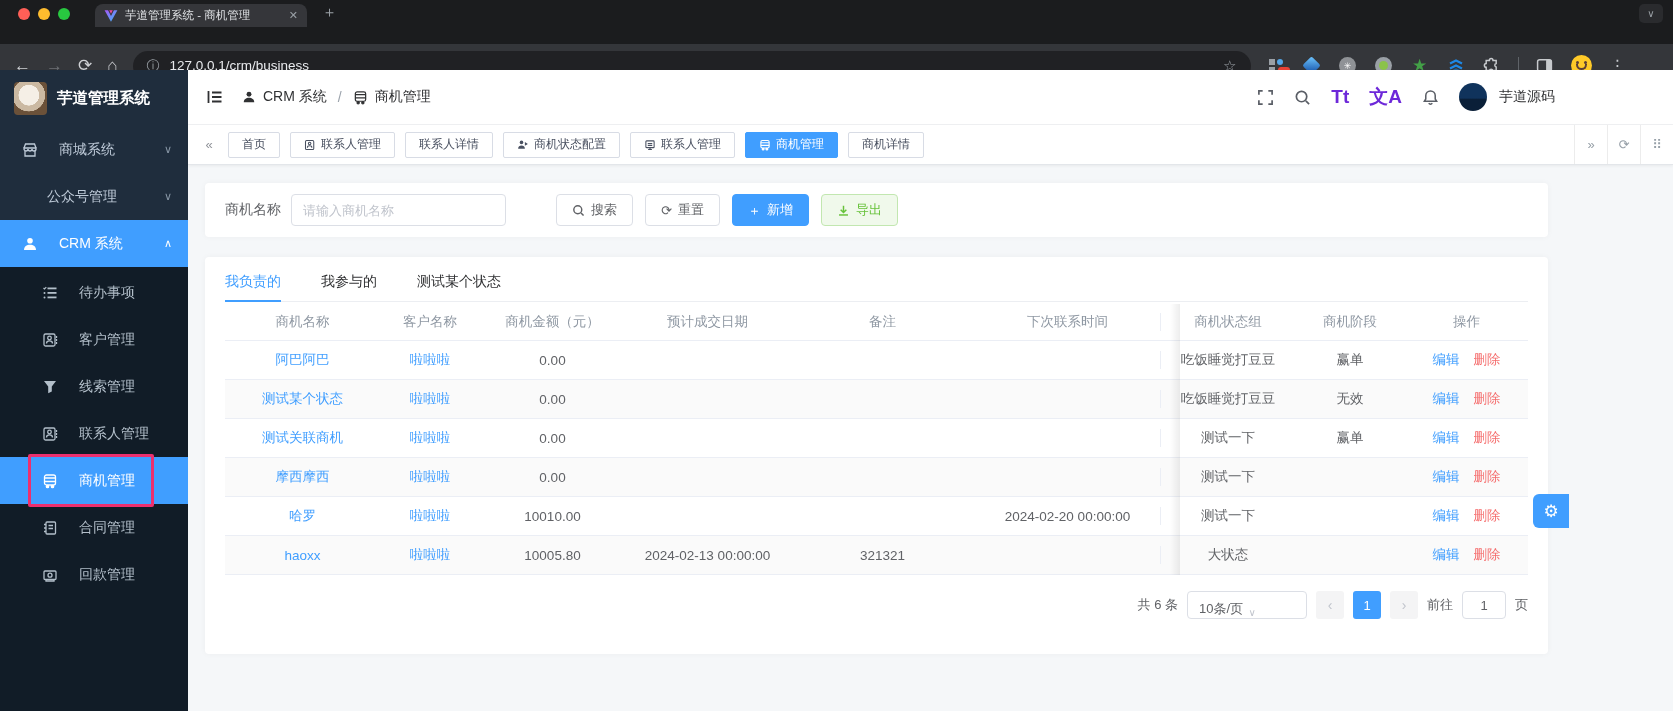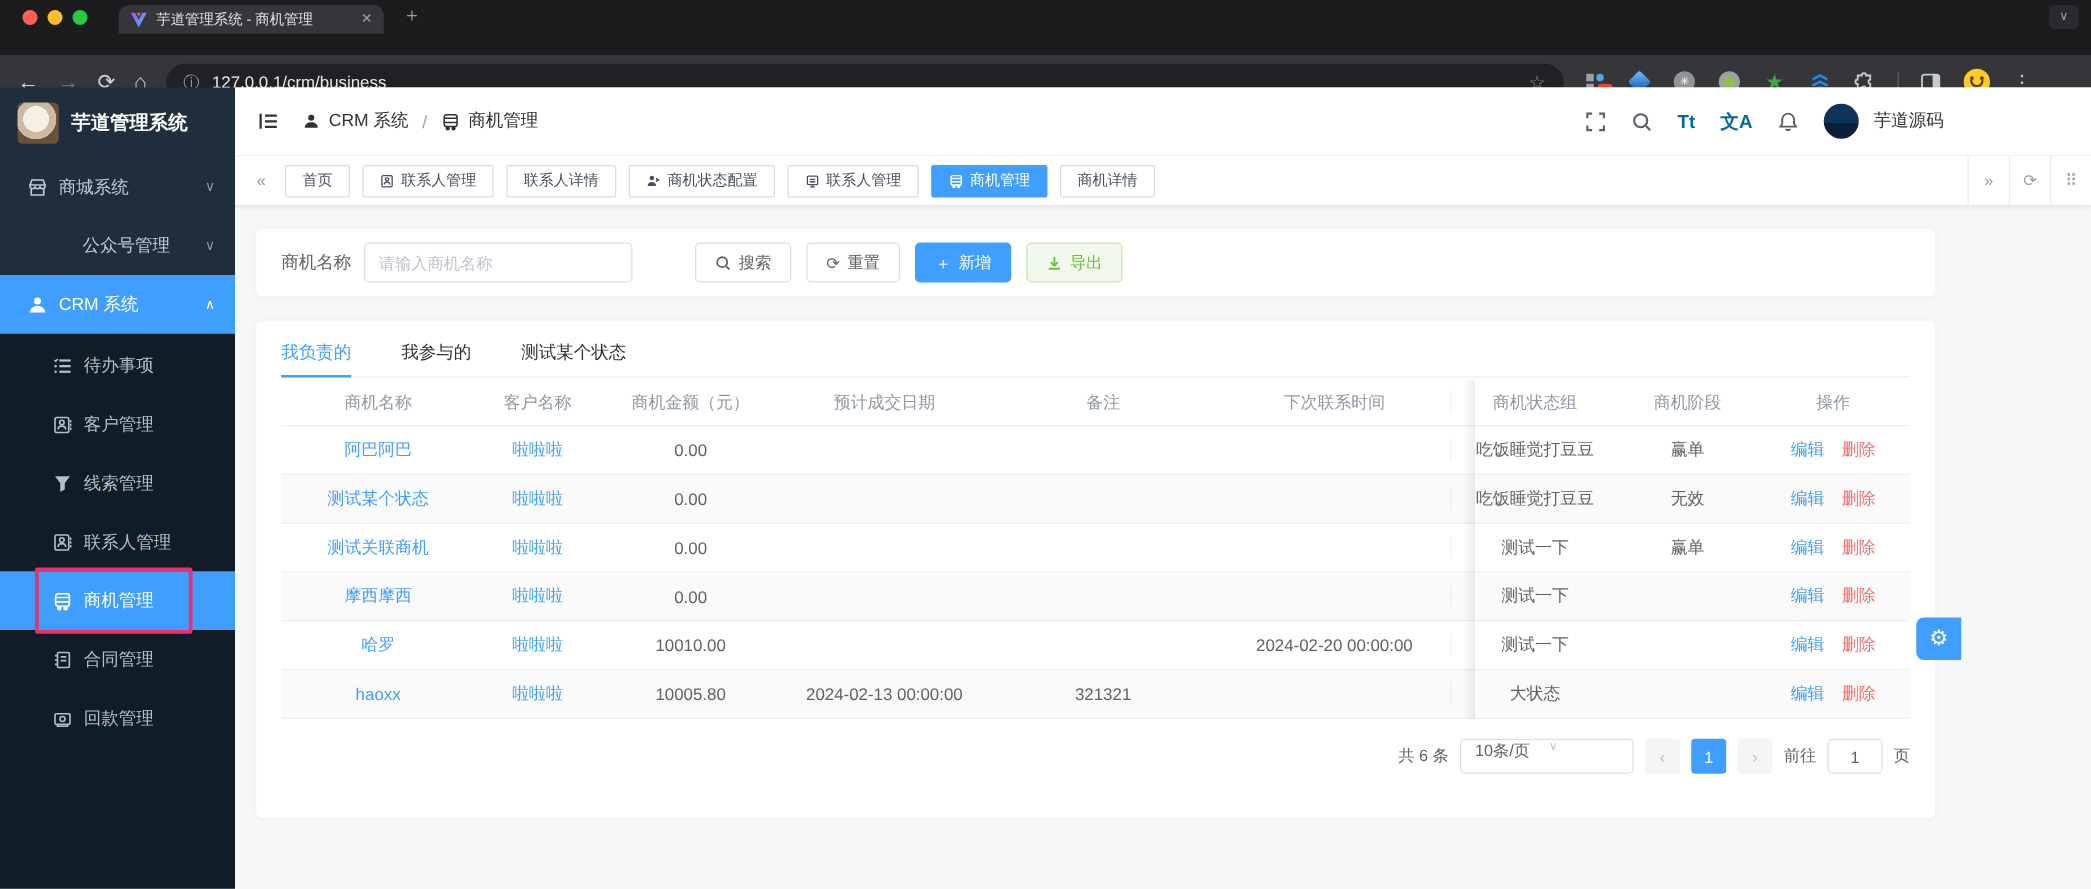--- a/index.html
+++ b/index.html
@@ -62,44 +62,44 @@
 
   
   .app { position:absolute; top:70px; left:0; right:0; bottom:0; display:flex; }
 
   
   .sidebar { width:188px; background:#1f2d3d; display:flex; flex-direction:column; color:#bfcbd9; }
   .logo-row { height:56px; display:flex; align-items:center; gap:10px; padding:0 14px; }
   .logo-img { width:33px; height:33px; border-radius:4px;
     background:radial-gradient(circle at 45% 40%, #f5efe6 0 38%, #cbb9a2 39% 60%, #6b5139 61%); }
   .logo-title { color:#fff; font-size:15.5px; font-weight:bold; white-space:nowrap; }
-  .menu-item { height:47px; display:flex; align-items:center; gap:9px; padding:0 16px 0 22px;
+  .menu-item { height:47px; display:flex; align-items:center; gap:21px; padding:0 16px 0 22px;
     font-size:14px; position:relative; }
   .menu-item .mi-label { flex:1; white-space:nowrap; }
   .menu-item .chev { font-size:11px; color:#8796a5; }
-  .menu-item.no-icon { padding-left:47px;text-align:center; }
+  .menu-item.no-icon { padding-left:47px; }
   .menu-item.active-top { background:#409eff; color:#fff; }
   .menu-item.active-top .chev { color:#fff; }
   .submenu { flex:1; background:#111c27; padding-top:2px; }
   .submenu .menu-item { padding-left:42px; color:#b3bfca; }
   .submenu .menu-item.active-sub { background:#409eff; color:#fff; }
   .mi-icon { width:16px; height:16px; flex:0 0 16px; }
   .annotation-box { position:absolute; left:28px; right:34px; top:-3px; bottom:-3px;
     border:3px solid #ed2f6e; border-radius:2px; pointer-events:none; }
 
   
   .main { flex:1; display:flex; flex-direction:column; background:#f5f7f9; position:relative; }
   .topbar { height:55px; background:#fff; display:flex; align-items:center; padding:0 18px;
     border-bottom:1px solid #f0f1f3; }
   .fold-ic { margin-right:18px; }
   .crumb { display:flex; align-items:center; gap:7px; font-size:14px; color:#303133; }
   .crumb .sep { color:#9aa2ab; margin:0 4px; }
   .top-tools { margin-left:auto; display:flex; align-items:center; gap:20px; margin-right:100px; }
   .tool-ic { color:#5a5e66; font-size:15px; display:flex; align-items:center; }
-  .tool-txt { color:#0369a1; font-size:15px; font-weight:bold; }
+  .tool-txt { color:#6d28d9; font-size:19px; font-weight:bold; }
   .avatar { width:28px; height:28px; border-radius:50%;
     background:linear-gradient(180deg,#10335c 0 55%,#0a1f38 56%); }
   .user-name { font-size:14px; color:#303133; margin-left:-8px; }
 
   
   .tagbar { height:40px; background:#fff; border-bottom:1px solid #e3e6ea;
     display:flex; align-items:center; padding-left:8px;
     box-shadow:0 1px 3px rgba(0,0,0,.06); }
   .tag-collapse { width:26px; text-align:center; color:#909399; font-size:13px; }
   .tags { display:flex; align-items:center; gap:10px; margin-left:6px; flex:1; }
@@ -147,22 +147,22 @@
   .del { color:#f56c6c; }
   .c-name{width:155px}.c-cust{width:100px}.c-amt{width:145px}.c-date{width:165px}
   .c-remark{width:185px}.c-next{width:185px}
   .c-group{width:135px;border-left:1px solid #ebeef5}.c-stage{width:110px}.c-ops{width:123px}
   .c-ops { display:flex; justify-content:center; gap:14px; }
   .fix-shadow { position:absolute; top:0; bottom:0; left:945px; width:10px;
     background:linear-gradient(to right, rgba(0,0,0,0), rgba(0,0,0,.07)); pointer-events:none; }
 
   .pagination { display:flex; justify-content:flex-end; align-items:center; gap:9px;
     margin-top:16px; font-size:13px; color:#606266; }
-  .pg-select { width:139px; height:28px; border:1px solid #dcdfe6; border-radius:4px;
-    display:flex; align-items:flex-start; padding:0 8px 0 11px; color:#606266; }
+  .pg-select { width:120px; height:28px; border:1px solid #dcdfe6; border-radius:4px;
+    display:flex; align-items:flex-end; padding:0 8px 0 11px; color:#606266; }
   .pg-select span { flex:1; }
   .pg-select .chev { color:#c0c4cc; font-size:10px; }
   .pg-btn { width:28px; height:28px; background:#f4f4f5; border-radius:3px; color:#c0c4cc;
     display:flex; align-items:center; justify-content:center; font-size:14px; }
   .pg-page { width:28px; height:28px; background:#409eff; border-radius:3px; color:#fff;
     display:flex; align-items:center; justify-content:center; font-size:13px; }
   .goto-input { width:44px; height:28px; border:1px solid #dcdfe6; border-radius:4px;
     text-align:center; font-size:13px; color:#606266; outline:none; font-family:inherit; }
 
   .gear-btn { position:absolute; left:1533px; top:494px; width:36px; height:34px;

